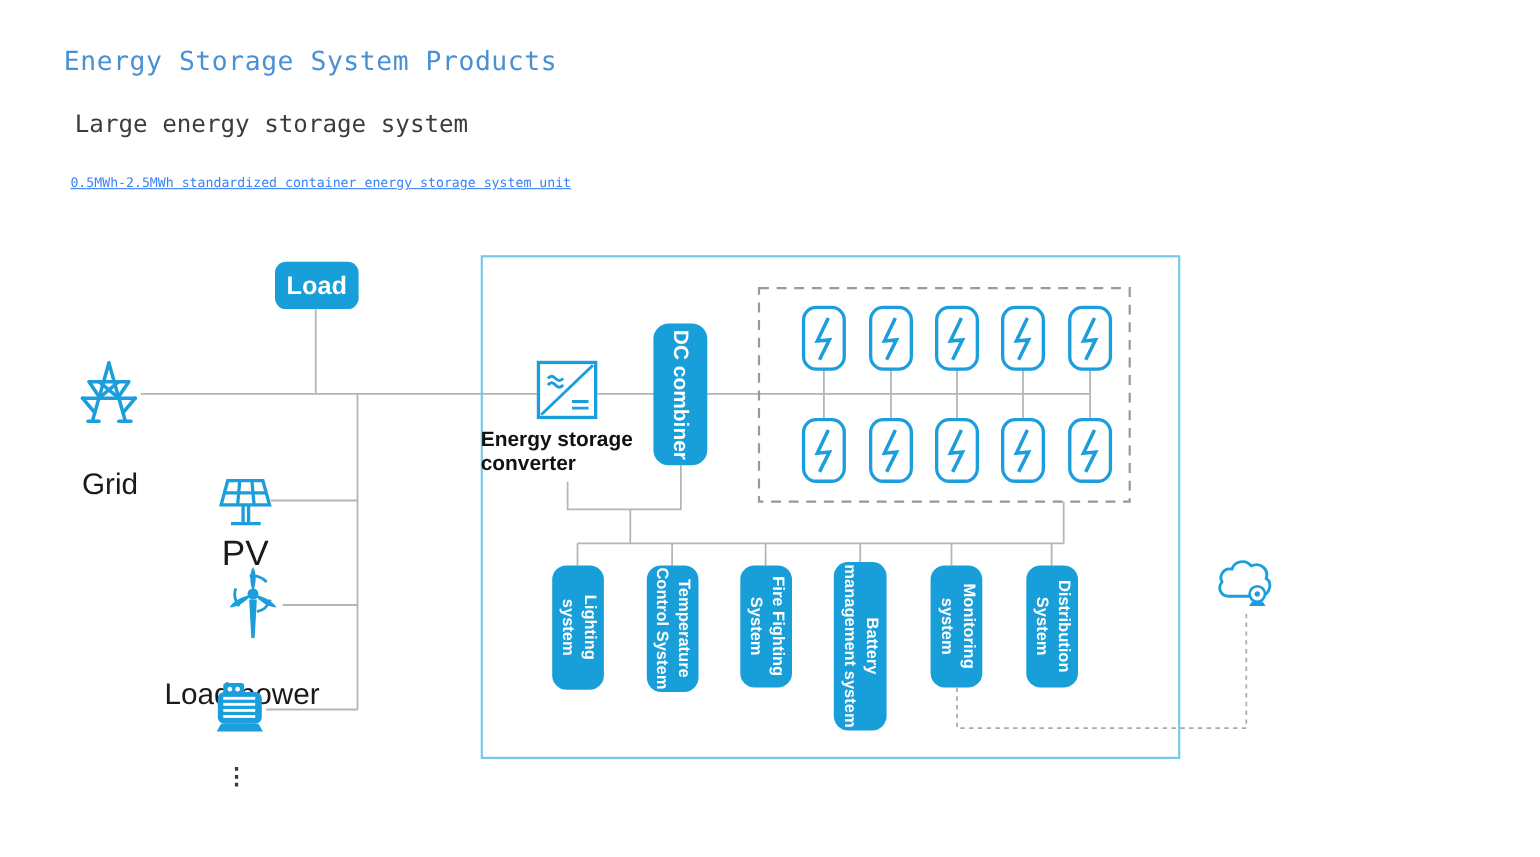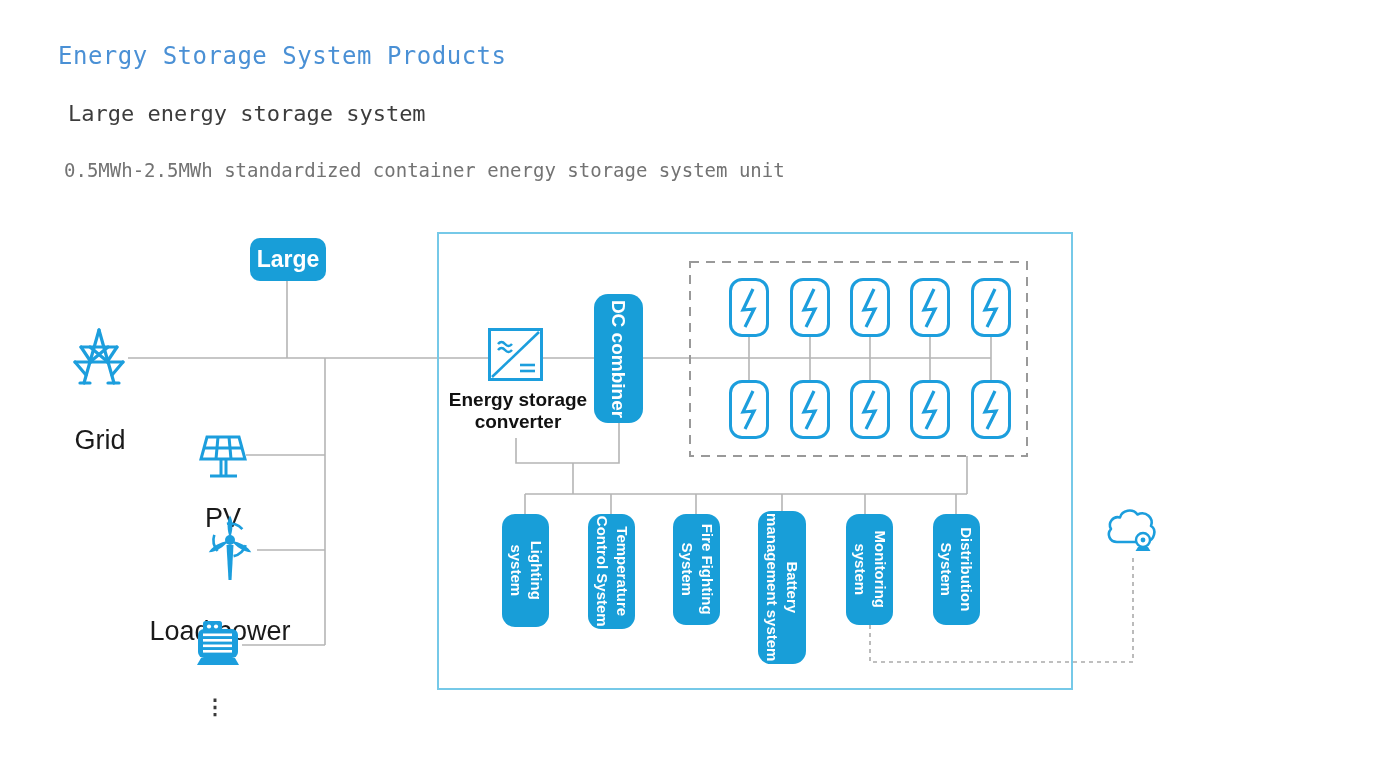--- a/index.html
+++ b/index.html
@@ -2,35 +2,35 @@
 <html><head>
 <meta charset="utf-8">
 <style>
   html,body{margin:0;padding:0;background:#fff;}
   .canvas{position:relative;width:1400px;height:779px;background:#fff;overflow:hidden;
           font-family:"Liberation Sans",sans-serif;}
   .mono{font-family:"DejaVu Sans Mono","Liberation Mono",monospace;}
   .abs{position:absolute;}
   .page-title{left:58px;top:42px;font-size:24px;color:#4a90d5;letter-spacing:.5px;}
   .page-subtitle{left:68px;top:101px;font-size:22px;color:#3c3c3c;}
-  .page-desc{left:64px;top:159px;font-size:19px;color:#737373;}
+  .page-desc{left:64px;top:159px;font-size:12px;color:#3b82f6;text-decoration:underline;}
   svg.lines{position:absolute;left:0;top:0;z-index:1;pointer-events:none;}
   .container-outline{left:437px;top:232px;width:632px;height:454px;border:2px solid #76c9e8;z-index:1;}
   .bluebox{background:#189ed8;color:#fff;font-weight:bold;display:flex;align-items:center;justify-content:center;z-index:2;}
   .load-box{left:250px;top:238px;width:76px;height:43px;border-radius:10px;font-size:23px;}
   .dc-box{left:594px;top:294px;width:49px;height:129px;border-radius:14px;}
   .dc-box span{flex:none;transform:rotate(90deg);font-size:19px;white-space:nowrap;}
   .vbox{border-radius:13px;}
   .vbox span{flex:none;transform:rotate(90deg);font-size:15px;line-height:1.35;
              white-space:pre-line;text-align:center;}
   .cell{position:absolute;width:40px;height:59px;border:3.5px solid #1c9edd;border-radius:13px;
         background:#fff;box-sizing:border-box;z-index:2;display:flex;align-items:center;justify-content:center;}
   .conv-box{left:488px;top:328px;width:55px;height:53px;border:3px solid #1c9edd;background:#fff;
             box-sizing:border-box;z-index:2;}
-  .conv-label{left:437px;top:389px;width:162px;text-align:center;font-weight:bold;color:#111;
+  .conv-label{left:437px;top:389px;width:162px;text-align:left;font-weight:bold;color:#111;
               font-size:19px;line-height:1.18;white-space:pre-line;z-index:2;}
   .src-label{text-align:center;color:#1a1a1a;z-index:2;margin-top:36px;}
   .icon{z-index:2;}
   .ellipsis{left:203px;top:696px;width:24px;text-align:center;font-size:21px;font-weight:bold;
             color:#3a3a3a;line-height:1;letter-spacing:0;z-index:2;}
 </style>
 </head>
 <body>
 
 <div class="canvas">
@@ -81,35 +81,35 @@
         <path d="M49,22 L39,37"></path>
       <path d="M22,22 L40,37"></path>
         <path d="M40,22 L22,37"></path>
       <path d="M7,37 L18,50"></path>
         <path d="M55,37 L44,50"></path>
     </g>
   </svg>
   <div class="abs src-label" style="left:58px;top:389px;width:84px;font-size:27px;">Grid</div>
 
   <div class="abs bluebox load-box">
-    <span>Large</span>
+    <span>Load</span>
   </div>
 
   <svg class="abs icon" style="left:193px;top:431px;" width="58" height="54" viewBox="0 0 58 54">
     <g stroke="#1c9edd" stroke-width="3" fill="none">
       <path d="M14,6 H46 L52,28 H8 Z"></path>
       <path d="M25,6 L23,28"></path>
         <path d="M36,6 L38,28"></path>
       <path d="M11,17 H49"></path>
       <path d="M28,28 V44"></path>
         <path d="M33,28 V44"></path>
       <path d="M17,45 H44"></path>
     </g>
   </svg>
-  <div class="abs src-label" style="left:192px;top:467px;width:62px;font-size:27px;">PV</div>
+  <div class="abs src-label" style="left:192px;top:449px;width:62px;font-size:32px;">PV</div>
 
   <svg class="abs icon" style="left:198px;top:512px;" width="64" height="72" viewBox="0 0 64 72">
     <circle cx="32" cy="28" r="16.5" fill="none" stroke="#1c9edd" stroke-width="2.6" stroke-dasharray="17 17.5" transform="rotate(18 32 28)"></circle>
     <g fill="#1c9edd">
       <path d="M32,26 C29,19 28.5,9 32,3.5 C35.5,9 35,19 32,26 Z"></path>
       <path d="M32,26 C29,19 28.5,9 32,3.5 C35.5,9 35,19 32,26 Z" transform="rotate(120 32 28)"></path>
       <path d="M32,26 C29,19 28.5,9 32,3.5 C35.5,9 35,19 32,26 Z" transform="rotate(240 32 28)"></path>
       <circle cx="32" cy="28" r="5"></circle>
       <path d="M28.5,33 L35.5,33 L33.5,68 L30.5,68 Z"></path>
     </g>

